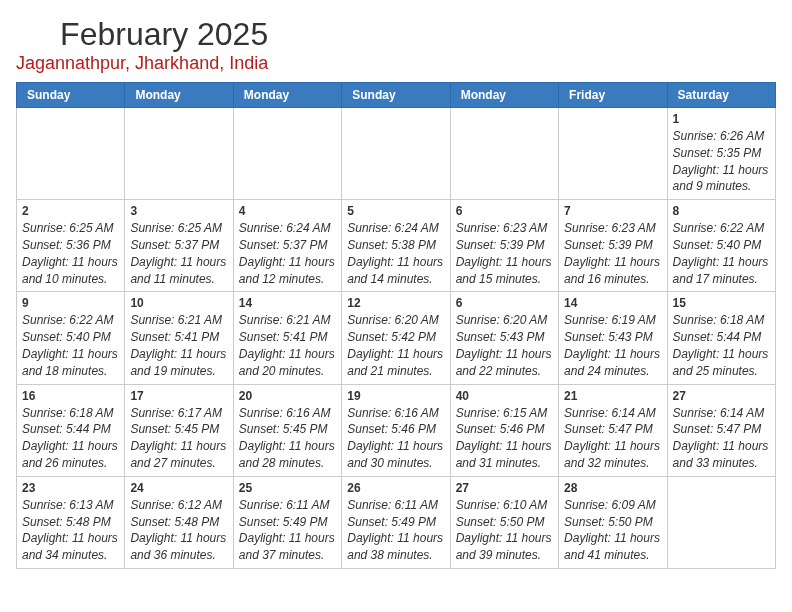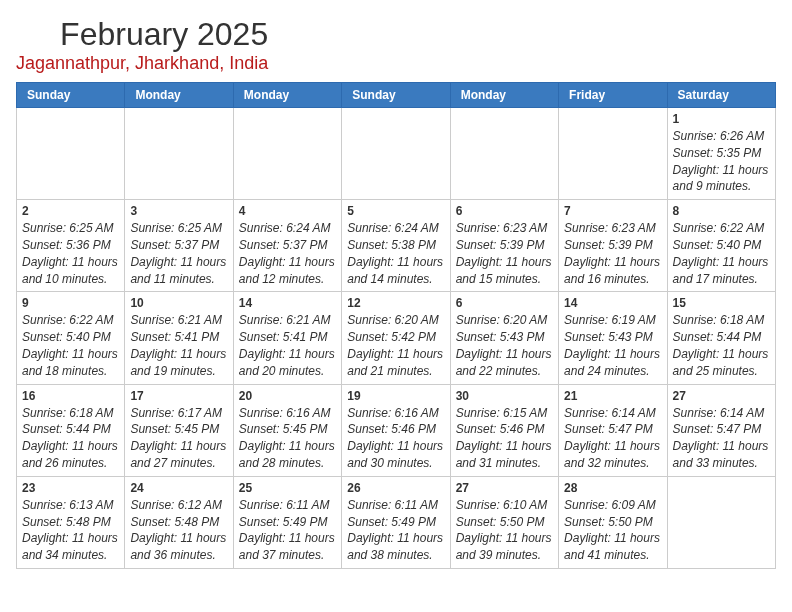--- a/index.html
+++ b/index.html
@@ -183,21 +183,21 @@
         </td>
         <td>
           <span class="day-num">20</span>
           <div class="day-info">Sunrise: 6:16 AM<br>Sunset: 5:45 PM<br>Daylight: 11 hours<br>and 28 minutes.</div>
         </td>
         <td>
           <span class="day-num">19</span>
           <div class="day-info">Sunrise: 6:16 AM<br>Sunset: 5:46 PM<br>Daylight: 11 hours<br>and 30 minutes.</div>
         </td>
         <td>
-          <span class="day-num">30</span>
+          <span class="day-num">40</span>
           <div class="day-info">Sunrise: 6:15 AM<br>Sunset: 5:46 PM<br>Daylight: 11 hours<br>and 31 minutes.</div>
         </td>
         <td>
           <span class="day-num">21</span>
           <div class="day-info">Sunrise: 6:14 AM<br>Sunset: 5:47 PM<br>Daylight: 11 hours<br>and 32 minutes.</div>
         </td>
         <td>
           <span class="day-num">27</span>
           <div class="day-info">Sunrise: 6:14 AM<br>Sunset: 5:47 PM<br>Daylight: 11 hours<br>and 33 minutes.</div>
         </td>

